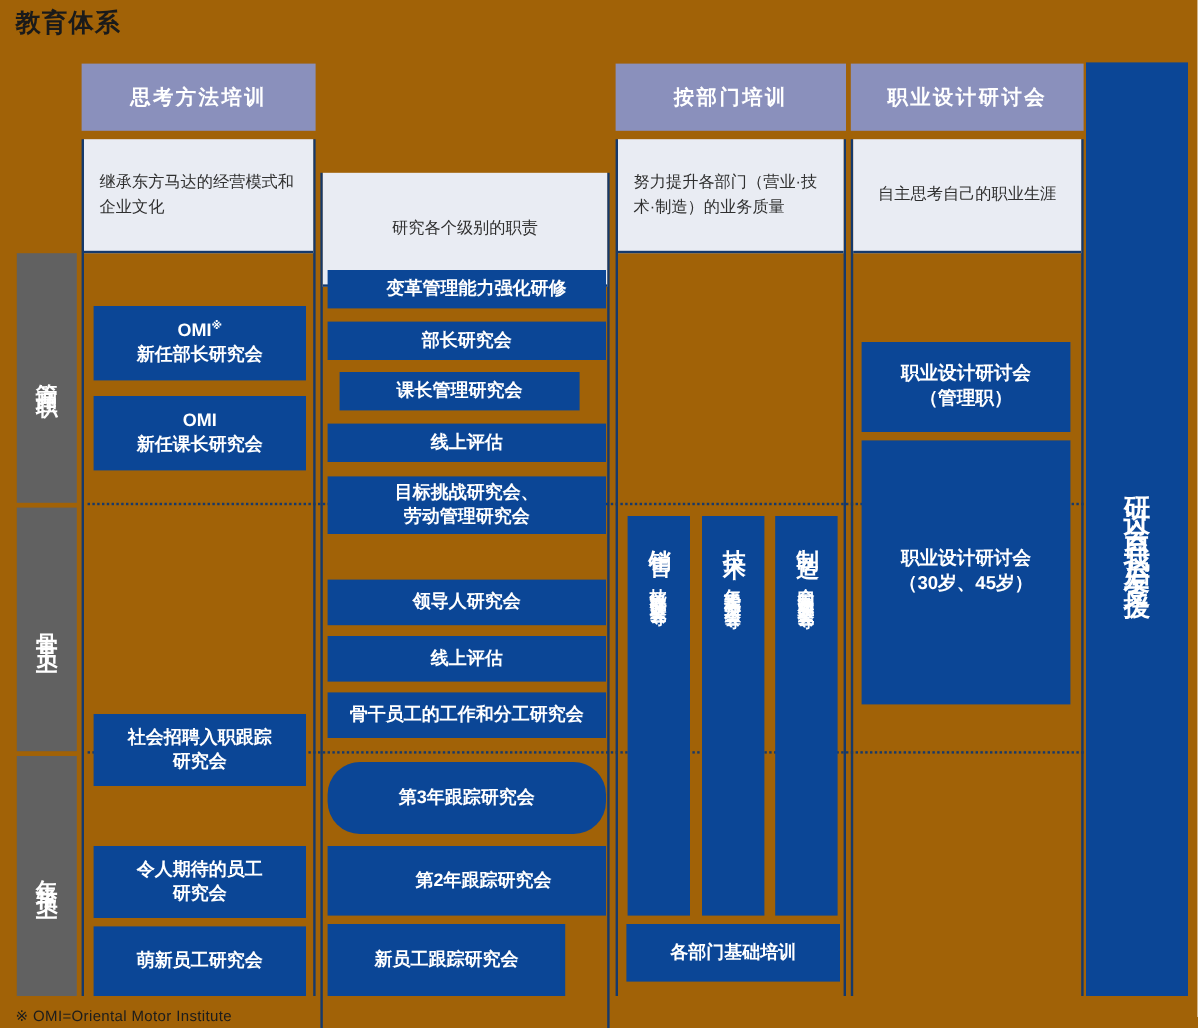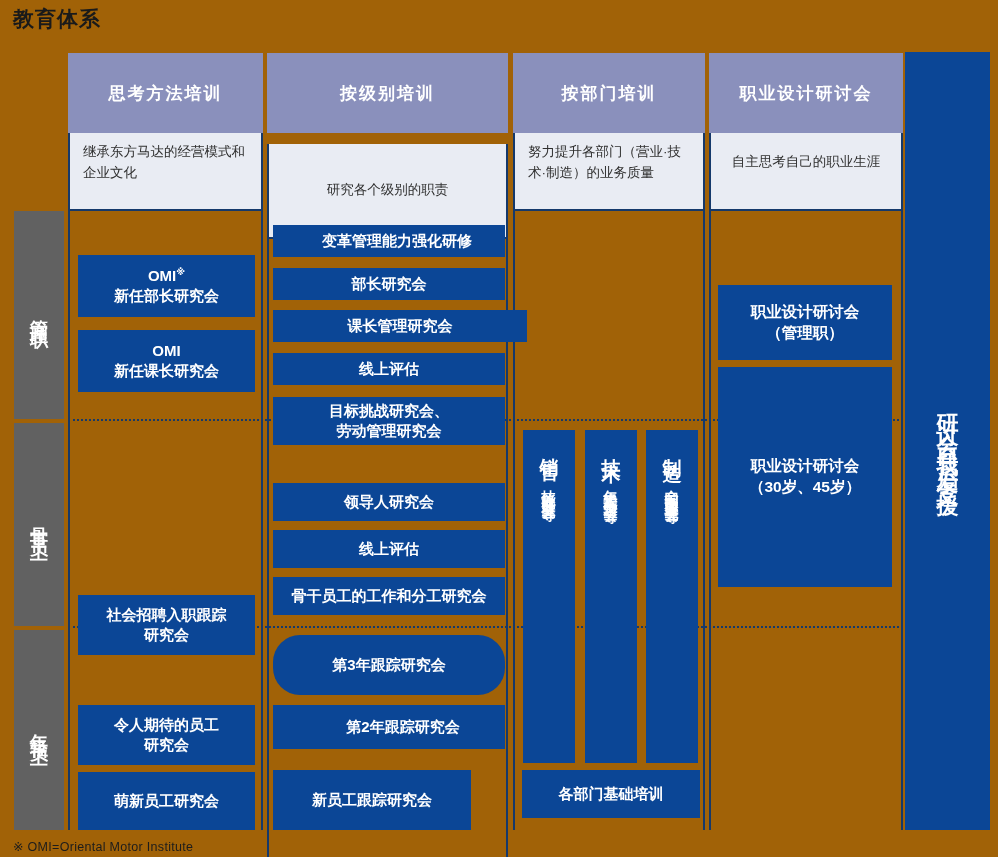--- a/index.html
+++ b/index.html
@@ -15,21 +15,21 @@
   .canvas{position:relative;width:998px;height:857px;background:#a16207;overflow:hidden;}
 
   .title{position:absolute;left:13px;top:5px;font-size:21px;font-weight:bold;color:#1a1a1a;letter-spacing:1px;}
 
   
   .col{position:absolute;top:116px;height:714px;border-left:2px solid var(--navy);border-right:2px solid var(--navy);z-index:0;}
   .coldesc{height:95px;background:var(--descbg);border-bottom:2px solid var(--navy);display:flex;align-items:center;font-size:13.5px;color:#2f2f2f;line-height:1.55;padding:0 13px;}
   .col.center .coldesc{justify-content:center;text-align:center;}
 
   
-  .hdr{position:absolute;top:53px;height:80px;background:var(--purple);color:#fff;font-weight:bold;font-size:17px;display:flex;align-items:center;justify-content:center;letter-spacing:2px;z-index:2;font-family:Liberation Mono, monospace;}
+  .hdr{position:absolute;top:53px;height:56px;background:var(--purple);color:#fff;font-weight:bold;font-size:17px;display:flex;align-items:center;justify-content:center;letter-spacing:2px;z-index:2;font-family:Liberation Mono, monospace;}
 
   
   .rowbar{position:absolute;left:14px;width:50px;background:var(--gray);display:flex;align-items:center;justify-content:center;z-index:2;}
   .rowbar span{writing-mode:vertical-rl;color:#fff;font-weight:bold;font-size:18px;letter-spacing:6px;}
 
   
   .dotline{position:absolute;left:68px;width:835px;height:0;border-top:2px dotted var(--navy);z-index:1;}
 
   
   .bb{position:absolute;background:var(--blue);color:#fff;font-weight:bold;font-size:15px;line-height:1.35;display:flex;flex-direction:column;align-items:center;justify-content:center;text-align:center;z-index:2;}
@@ -48,21 +48,20 @@
   .footnote{position:absolute;left:13px;top:839px;font-size:12.5px;color:#1c1c1c;letter-spacing:0.3px;}
 </style>
 </head>
 <body>
 
 <div class="canvas">
 
   <div class="title">教育体系</div>
 
   <div class="hdr" style="left:68px;width:195px;">思考方法培训</div>
-  <div class="hdr" style="left:267px;width:241px;">按级别培训</div>
   <div class="hdr" style="left:513px;width:192px;">按部门培训</div>
   <div class="hdr" style="left:709px;width:194px;">职业设计研讨会</div>
 
   <div class="col" style="left:68px;width:195px;">
     <div class="coldesc">继承东方马达的经营模式和企业文化</div>
   </div>
   <div class="col center" style="left:267px;width:241px;margin-top:28px;">
     <div class="coldesc">研究各个级别的职责</div>
   </div>
   <div class="col" style="left:513px;width:192px;">
@@ -104,21 +103,21 @@
   <div class="bb" style="left:78px;top:772px;width:177px;height:58px;">
     <div>萌新员工研究会</div>
   </div>
 
   <div class="bb" style="left:273px;top:225px;width:232px;height:32px;padding-left:16px;">
       <div>变革管理能力强化研修</div>
     </div>
   <div class="bb" style="left:273px;top:268px;width:232px;height:32px;">
       <div>部长研究会</div>
     </div>
-  <div class="bb" style="left:273px;top:310px;width:254px;height:32px;">
+  <div class="bb" style="left:283px;top:310px;width:200px;height:32px;">
       <div>课长管理研究会</div>
     </div>
   <div class="bb" style="left:273px;top:353px;width:232px;height:32px;">
       <div>线上评估</div>
     </div>
   <div class="bb" style="left:273px;top:483px;width:232px;height:38px;">
       <div>领导人研究会</div>
     </div>
   <div class="bb" style="left:273px;top:397px;width:232px;height:48px;">
     <div>目标挑战研究会、</div>
@@ -126,21 +125,21 @@
   </div>
   <div class="bb" style="left:273px;top:530px;width:232px;height:38px;">
       <div>线上评估</div>
     </div>
   <div class="bb" style="left:273px;top:577px;width:232px;height:38px;">
       <div>骨干员工的工作和分工研究会</div>
     </div>
   <div class="bb" style="left:273px;top:635px;width:232px;height:60px;border-radius:27px;">
       <div>第3年跟踪研究会</div>
     </div>
-  <div class="bb" style="left:273px;top:705px;width:232px;height:44px;padding-left:28px;">
+  <div class="bb" style="left:273px;top:705px;width:232px;height:58px;padding-left:28px;">
       <div>第2年跟踪研究会</div>
     </div>
   <div class="bb" style="left:273px;top:770px;width:198px;height:60px;">
       <div>新员工跟踪研究会</div>
     </div>
 
   <div class="vbox" style="left:523px;width:52px;">
     <div class="vtext"><span class="dept">销售</span><span class="prog">技能提升研究会等</span></div>
   </div>
   <div class="vbox" style="left:585px;width:52px;">

